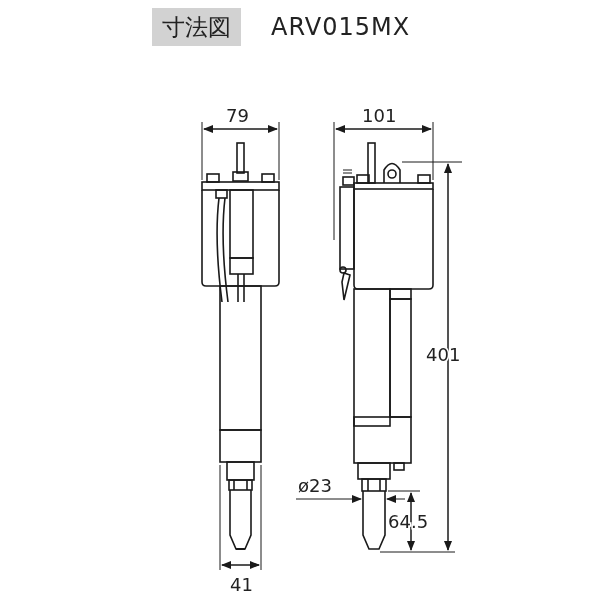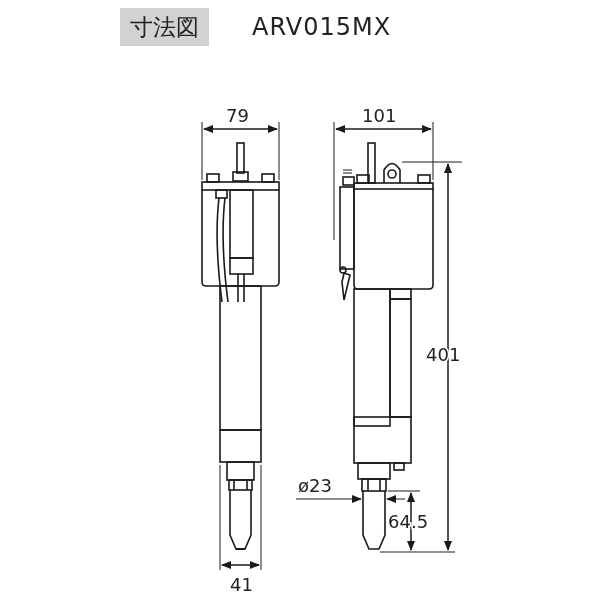--- a/index.html
+++ b/index.html
@@ -1,19 +1,19 @@
 <!DOCTYPE html>
 <html><head>
 <meta charset="utf-8">
 <style>
   html, body { margin: 0; padding: 0; background: #ffffff; }
   body { width: 600px; height: 600px; position: relative; overflow: hidden; font-family: "Liberation Sans", sans-serif; }
   .title-bar { position: absolute; left: 120px; top: 8px; height: 38px; display: flex; align-items: center; }
-  .title-label { background: #d2d2d2; color: #222; font-size: 23px; padding: 4px 10px; height: 30px; line-height: 30px; font-family: "DejaVu Sans", sans-serif; }
-  .model-name { margin-left: 43px; font-size: 24px; color: #222; letter-spacing: 1px; font-family: "DejaVu Sans", sans-serif; }
+  .title-label { background: #d2d2d2; color: #222; font-size: 23px; padding: 4px 10px; height: 30px; line-height: 30px; font-family: "DejaVu Sans", sans-serif; margin-left: 32px; }
+  .model-name { margin-left: 30px; font-size: 24px; color: #222; letter-spacing: 1px; font-family: "DejaVu Sans", sans-serif; }
   svg.drawing { position: absolute; left: 0; top: 0; }
   .dim-text { font-family: "DejaVu Sans", sans-serif; font-size: 18px; fill: #222; }
 </style>
 </head>
 <body>
 
 <div class="title-bar">
   <span class="title-label">寸法図</span>
   <span class="model-name">ARV015MX</span>
 </div>

